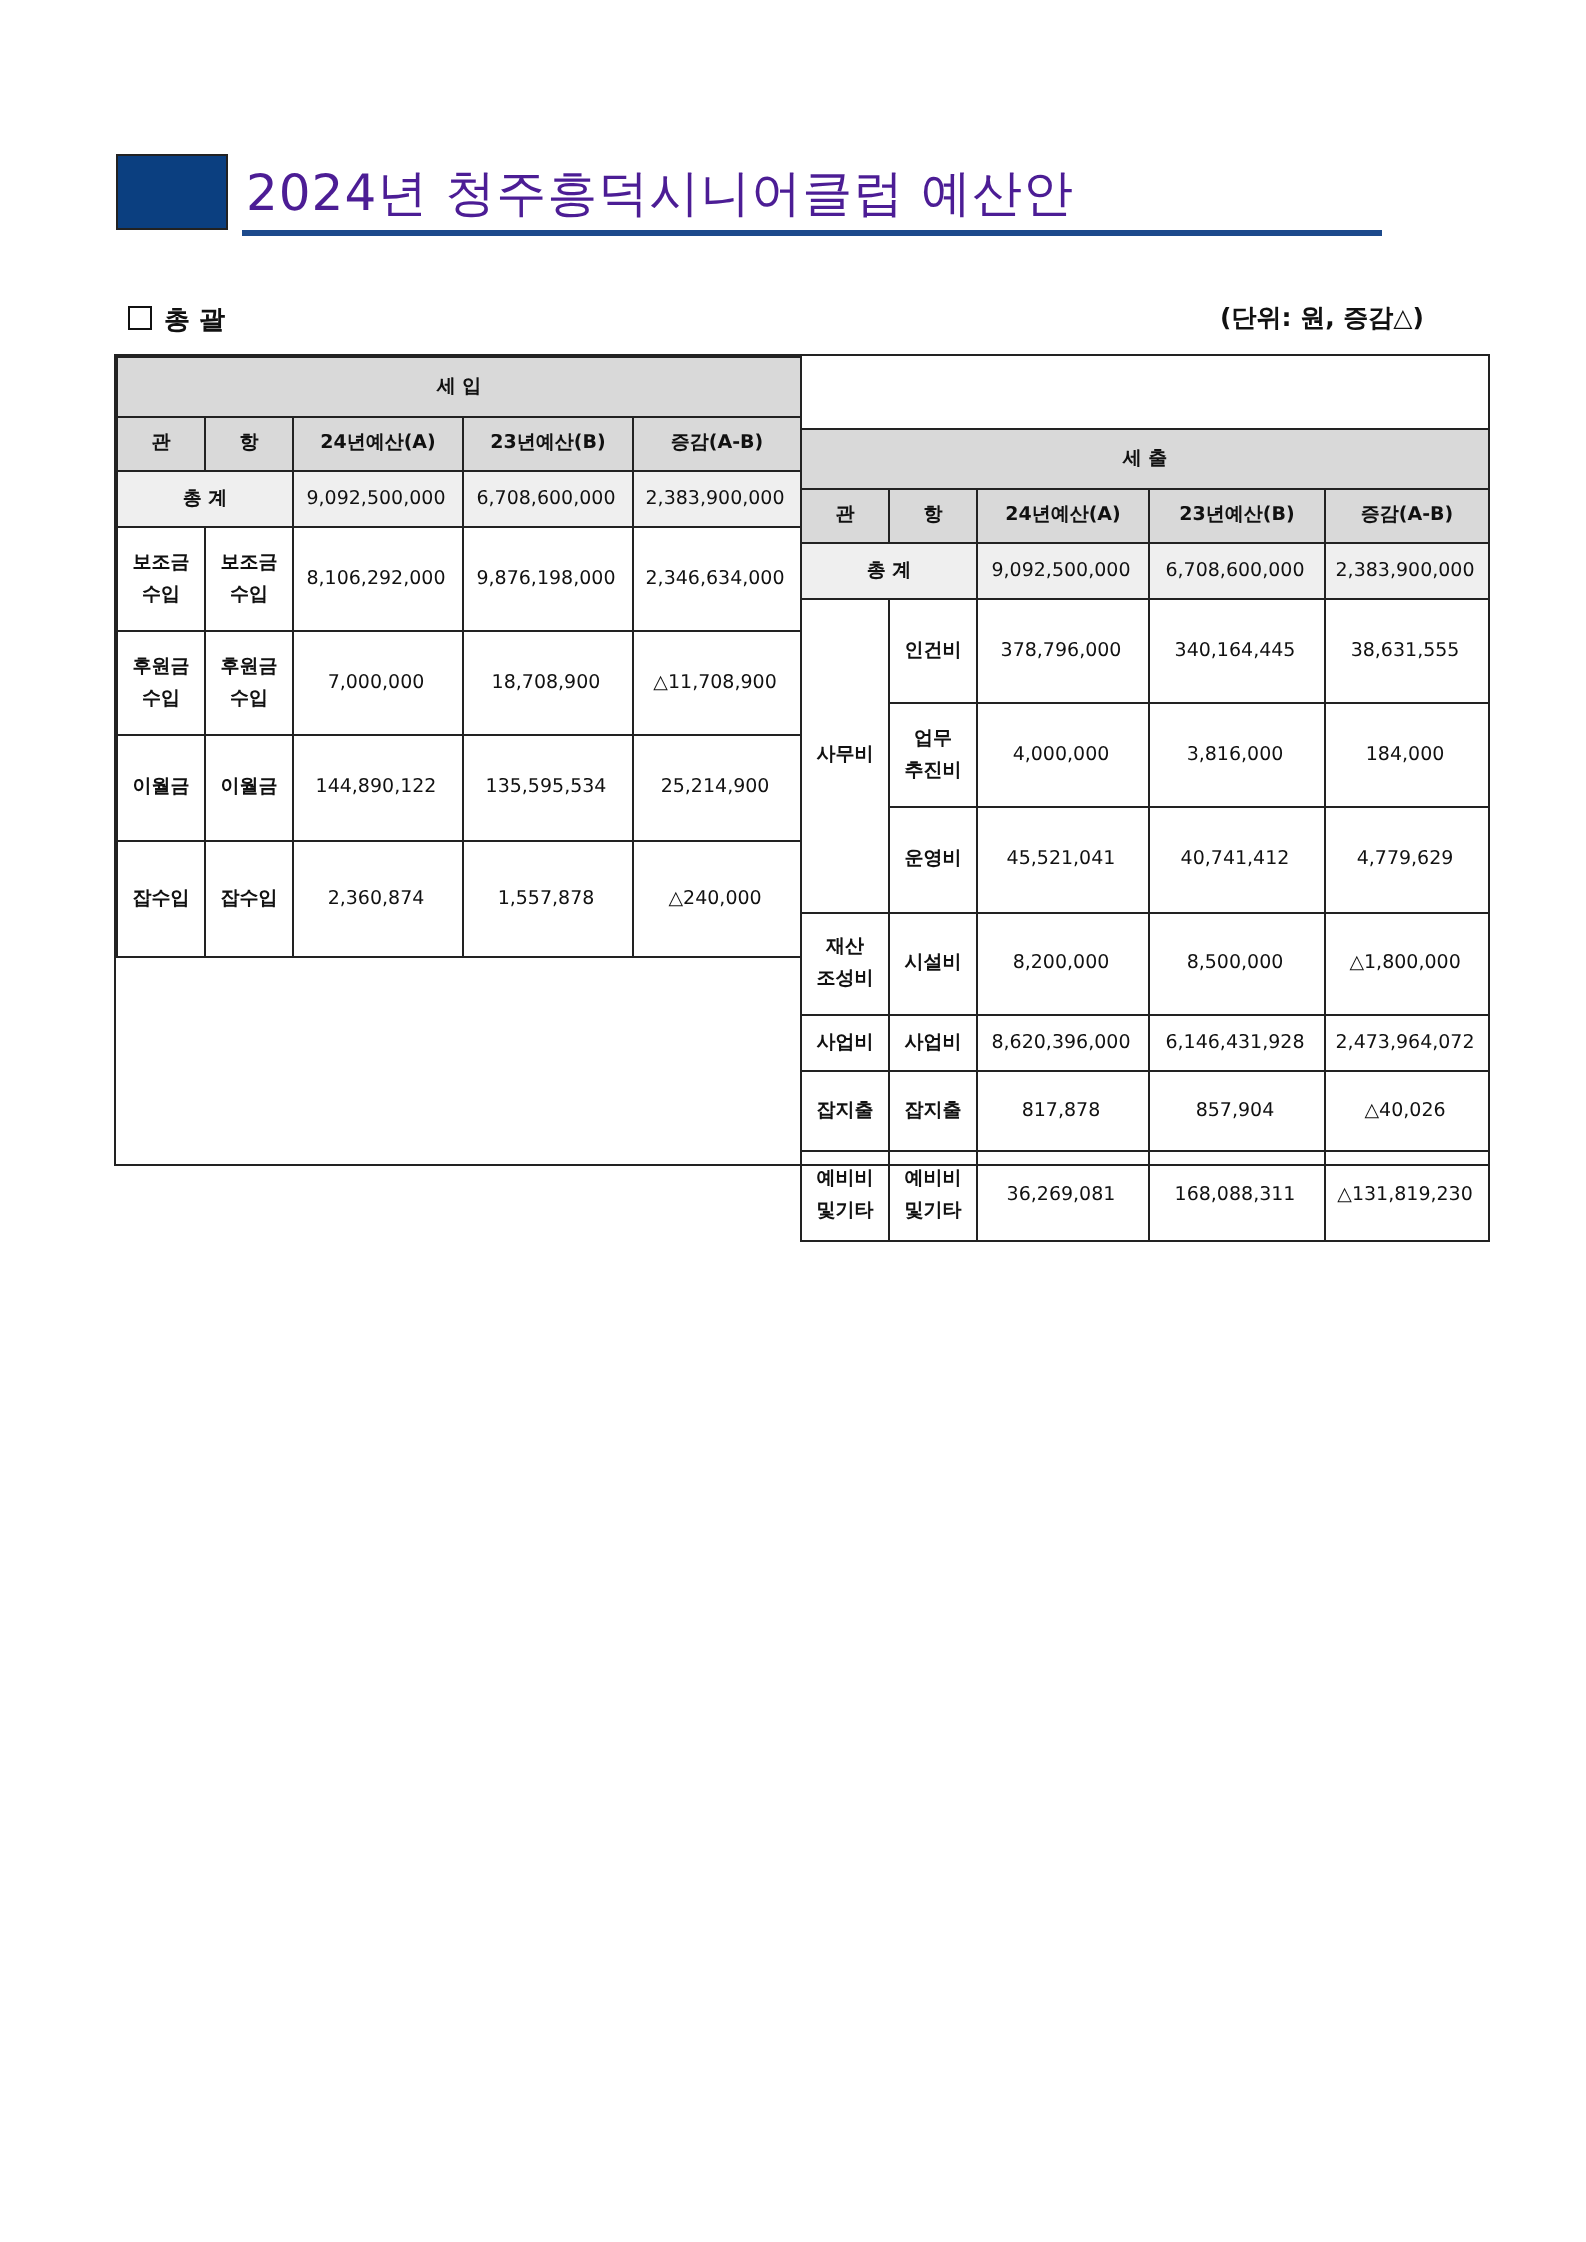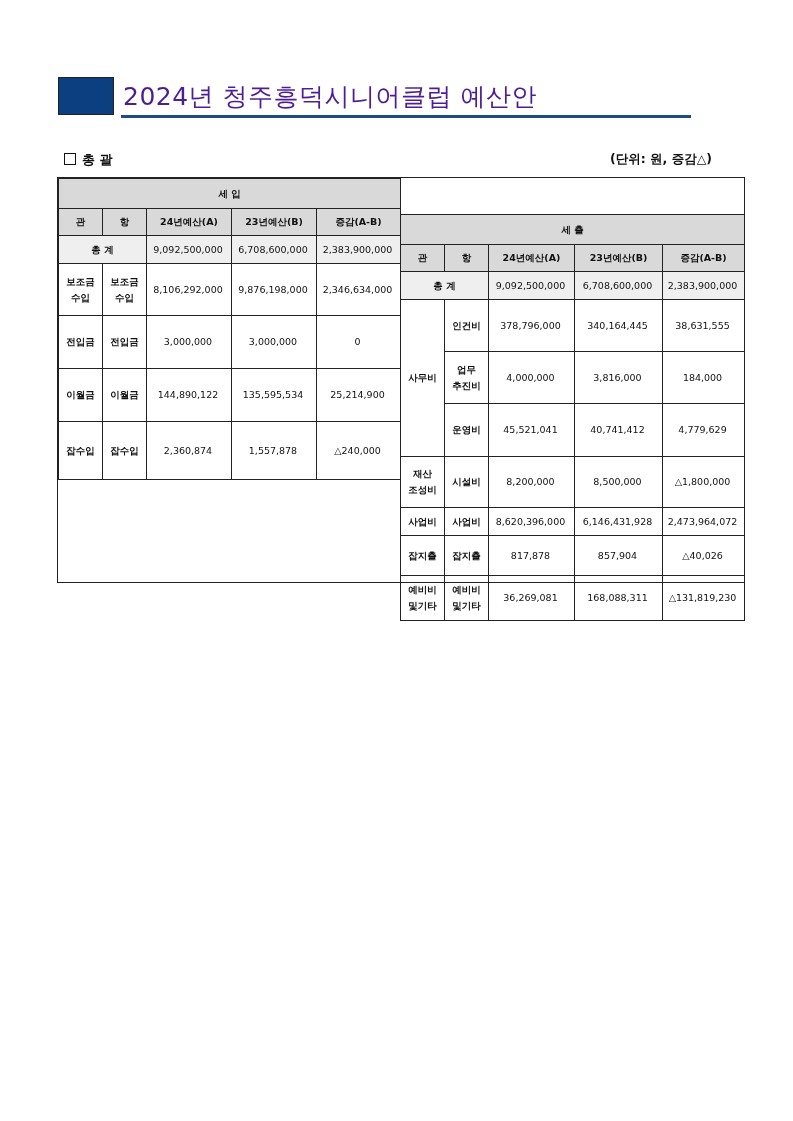--- a/index.html
+++ b/index.html
@@ -60,26 +60,28 @@
     </tr>
     <tr style="height:52px">
       <td class="cat" style="white-space:pre-line">보조금
 수입</td>
       <td class="cat" style="white-space:pre-line">보조금
 수입</td>
       <td class="num">8,106,292,000</td>
       <td class="num">9,876,198,000</td>
       <td class="num">2,346,634,000</td>
     </tr>
-    <tr style="height:53px">
-      <td class="cat">전입금</td>
-      <td class="cat">전입금</td>
-      <td class="num">3,000,000</td>
-      <td class="num">3,000,000</td>
-      <td class="num">0</td>
+    <tr style="height:52px">
+      <td class="cat" style="white-space:pre-line">후원금
+수입</td>
+      <td class="cat" style="white-space:pre-line">후원금
+수입</td>
+      <td class="num">7,000,000</td>
+      <td class="num">18,708,900</td>
+      <td class="num">△11,708,900</td>
     </tr>
     <tr style="height:53px">
       <td class="cat">이월금</td>
       <td class="cat">이월금</td>
       <td class="num">144,890,122</td>
       <td class="num">135,595,534</td>
       <td class="num">25,214,900</td>
     </tr>
     <tr style="height:58px">
       <td class="cat">잡수입</td>

